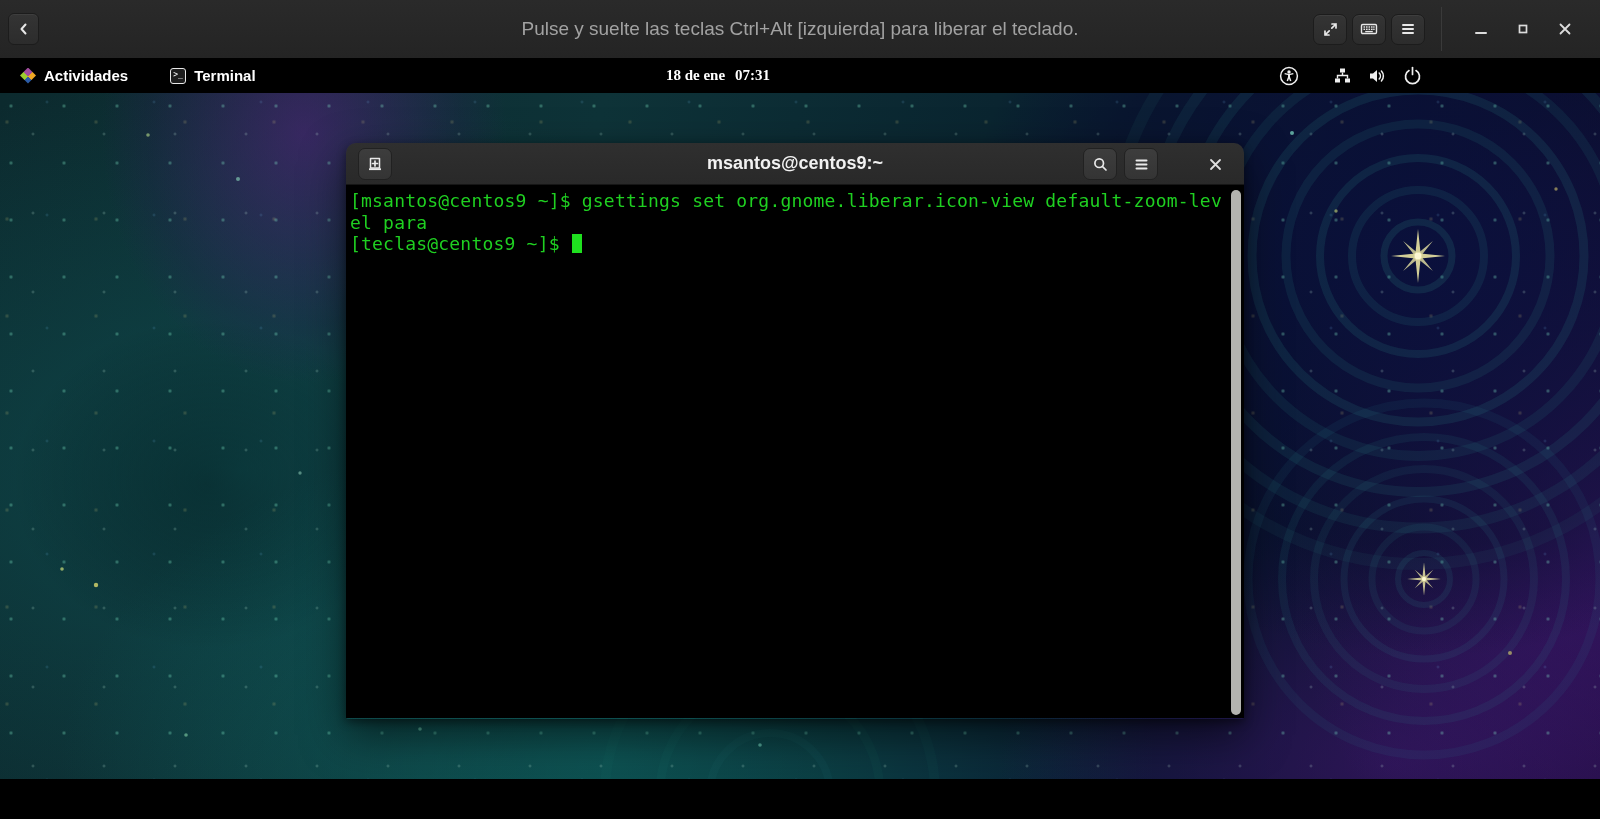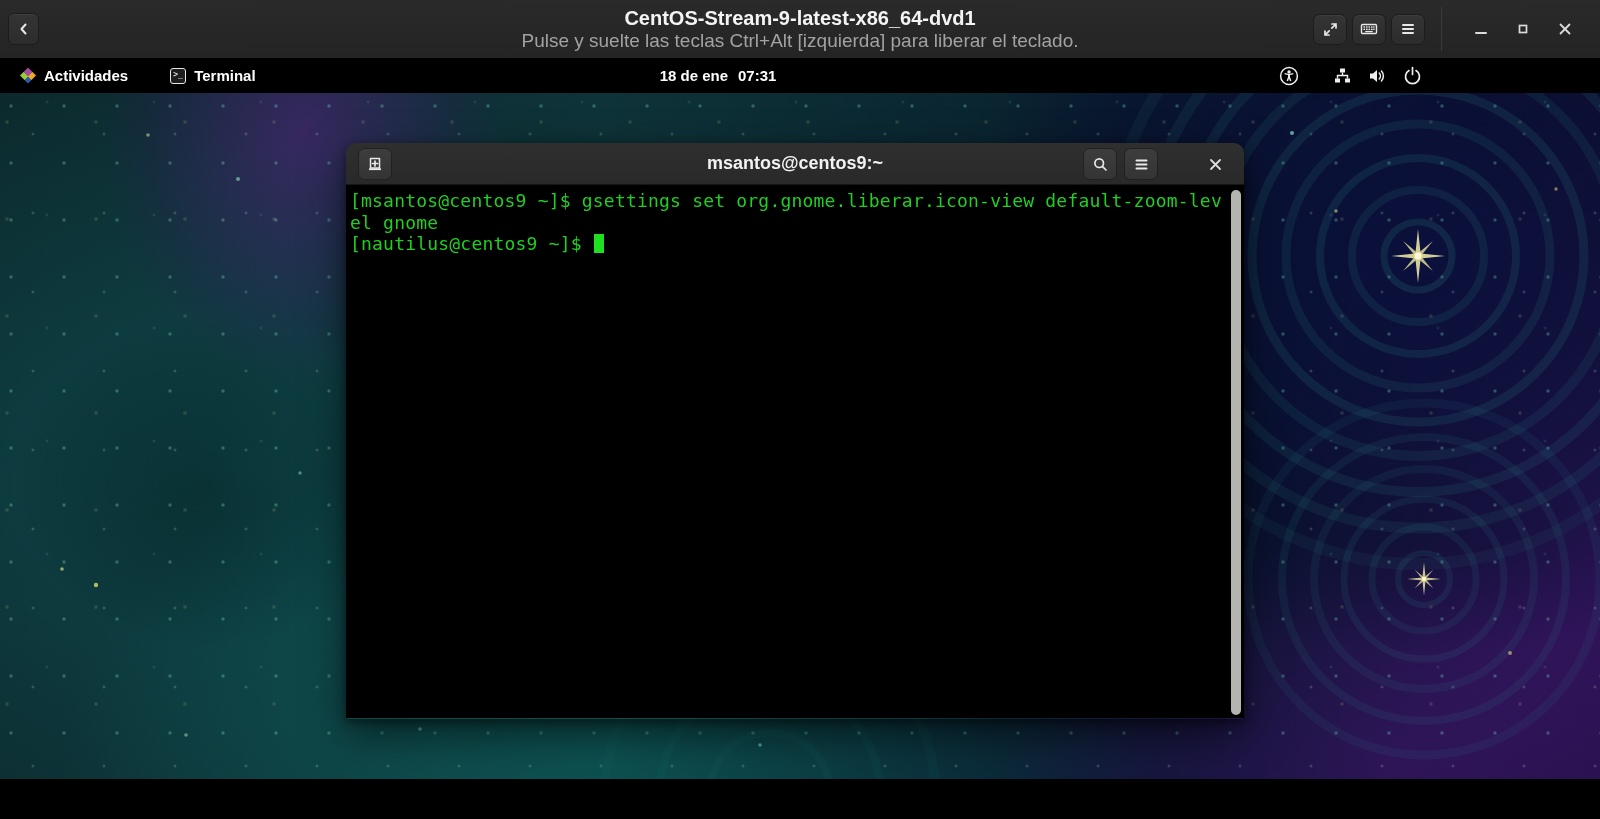--- a/index.html
+++ b/index.html
@@ -36,21 +36,21 @@
   .gt-item .lbl { font-size:15px; font-weight:700; color:#fff; }
   .gt-activities { margin-left:10px; }
   .gt-app { margin-left:22px; }
   .centos-logo { width:16px; height:16px; clip-path:polygon(50% 0,100% 50%,50% 100%,0 50%);
     background:conic-gradient(from 45deg, #efa724 0 90deg, #2b5ca8 90deg 180deg,
       #9ccd2f 180deg 270deg, #a14c9d 270deg 360deg); }
   .term-app-ico { width:16px; height:16px; border:1.5px solid #e8e8e8; border-radius:3px;
     background:#1d1d1d; color:#fff; font-family:"DejaVu Sans Mono", monospace;
     font-size:8px; line-height:12px; text-align:left; padding-left:2px; }
   .gt-clock { position:absolute; left:50%; transform:translateX(-50%);
-    display:flex; gap:10px; font-size:15px; font-weight:700; cursor:pointer; }
+    display:flex; gap:10px; font-size:15px; font-weight:700; cursor:pointer;font-family:Liberation Serif, serif; }
   .gt-status { position:absolute; right:14px; top:0; height:35px;
     display:flex; align-items:center; gap:15px; }
   .gt-status .accessibility { margin-right:18px; }
   .status-ico { display:flex; align-items:center; justify-content:center;
     width:20px; height:24px; cursor:pointer; }
 
   
   .desktop { position:relative; width:1600px; height:686px; overflow:hidden;
     background-color:#081c22;
     background-image:
@@ -106,21 +106,20 @@
 
 <div class="viewer-titlebar">
   <div class="vt-back">
     <span>
       <svg width="16" height="16" viewBox="0 0 16 16">
           <polyline points="9.5,3.5 5.5,8 9.5,12.5" fill="none" stroke="#e8e8e8" stroke-width="2" stroke-linecap="round" stroke-linejoin="round"></polyline>
         </svg>
     </span>
   </div>
   <div class="vt-center">
-    <div class="vt-title">CentOS-Stream-9-latest-x86_64-dvd1</div>
     <div class="vt-sub">Pulse y suelte las teclas Ctrl+Alt [izquierda] para liberar el teclado.</div>
   </div>
   <div class="vt-right">
     <div class="vt-btn">
       <span>
         <svg width="17" height="17" viewBox="0 0 17 17" stroke="#e8e8e8" stroke-width="1.7" fill="none" stroke-linecap="round">
           <path d="M10 3 h4 v4 M14 3 L9.8 7.2 M7 14 H3 v-4 M3 14 L7.2 9.8"></path>
         </svg>
       </span>
     </div>
@@ -313,20 +312,20 @@
       <div class="th-close">
         <span>
           <svg width="15" height="15" viewBox="0 0 15 15" stroke="#dedede" stroke-width="1.8" stroke-linecap="round">
               <path d="M3 3 L12 12 M12 3 L3 12"></path>
             </svg>
         </span>
       </div>
     </div>
     <div class="term-body">
       <div class="term-line">[msantos@centos9 ~]$ gsettings set org.gnome.liberar.icon-view default-zoom-lev</div>
-      <div class="term-line">el gnome</div>
-      <div class="term-line"><span>[nautilus@centos9 ~]$ </span><span class="cursor-block"></span></div>
+      <div class="term-line">el para</div>
+      <div class="term-line"><span>[teclas@centos9 ~]$ </span><span class="cursor-block"></span></div>
       <div class="term-scrollbar"></div>
     </div>
   </div>
 </div>
 
 <div class="bottom-bar"></div>
 
 </body></html>

